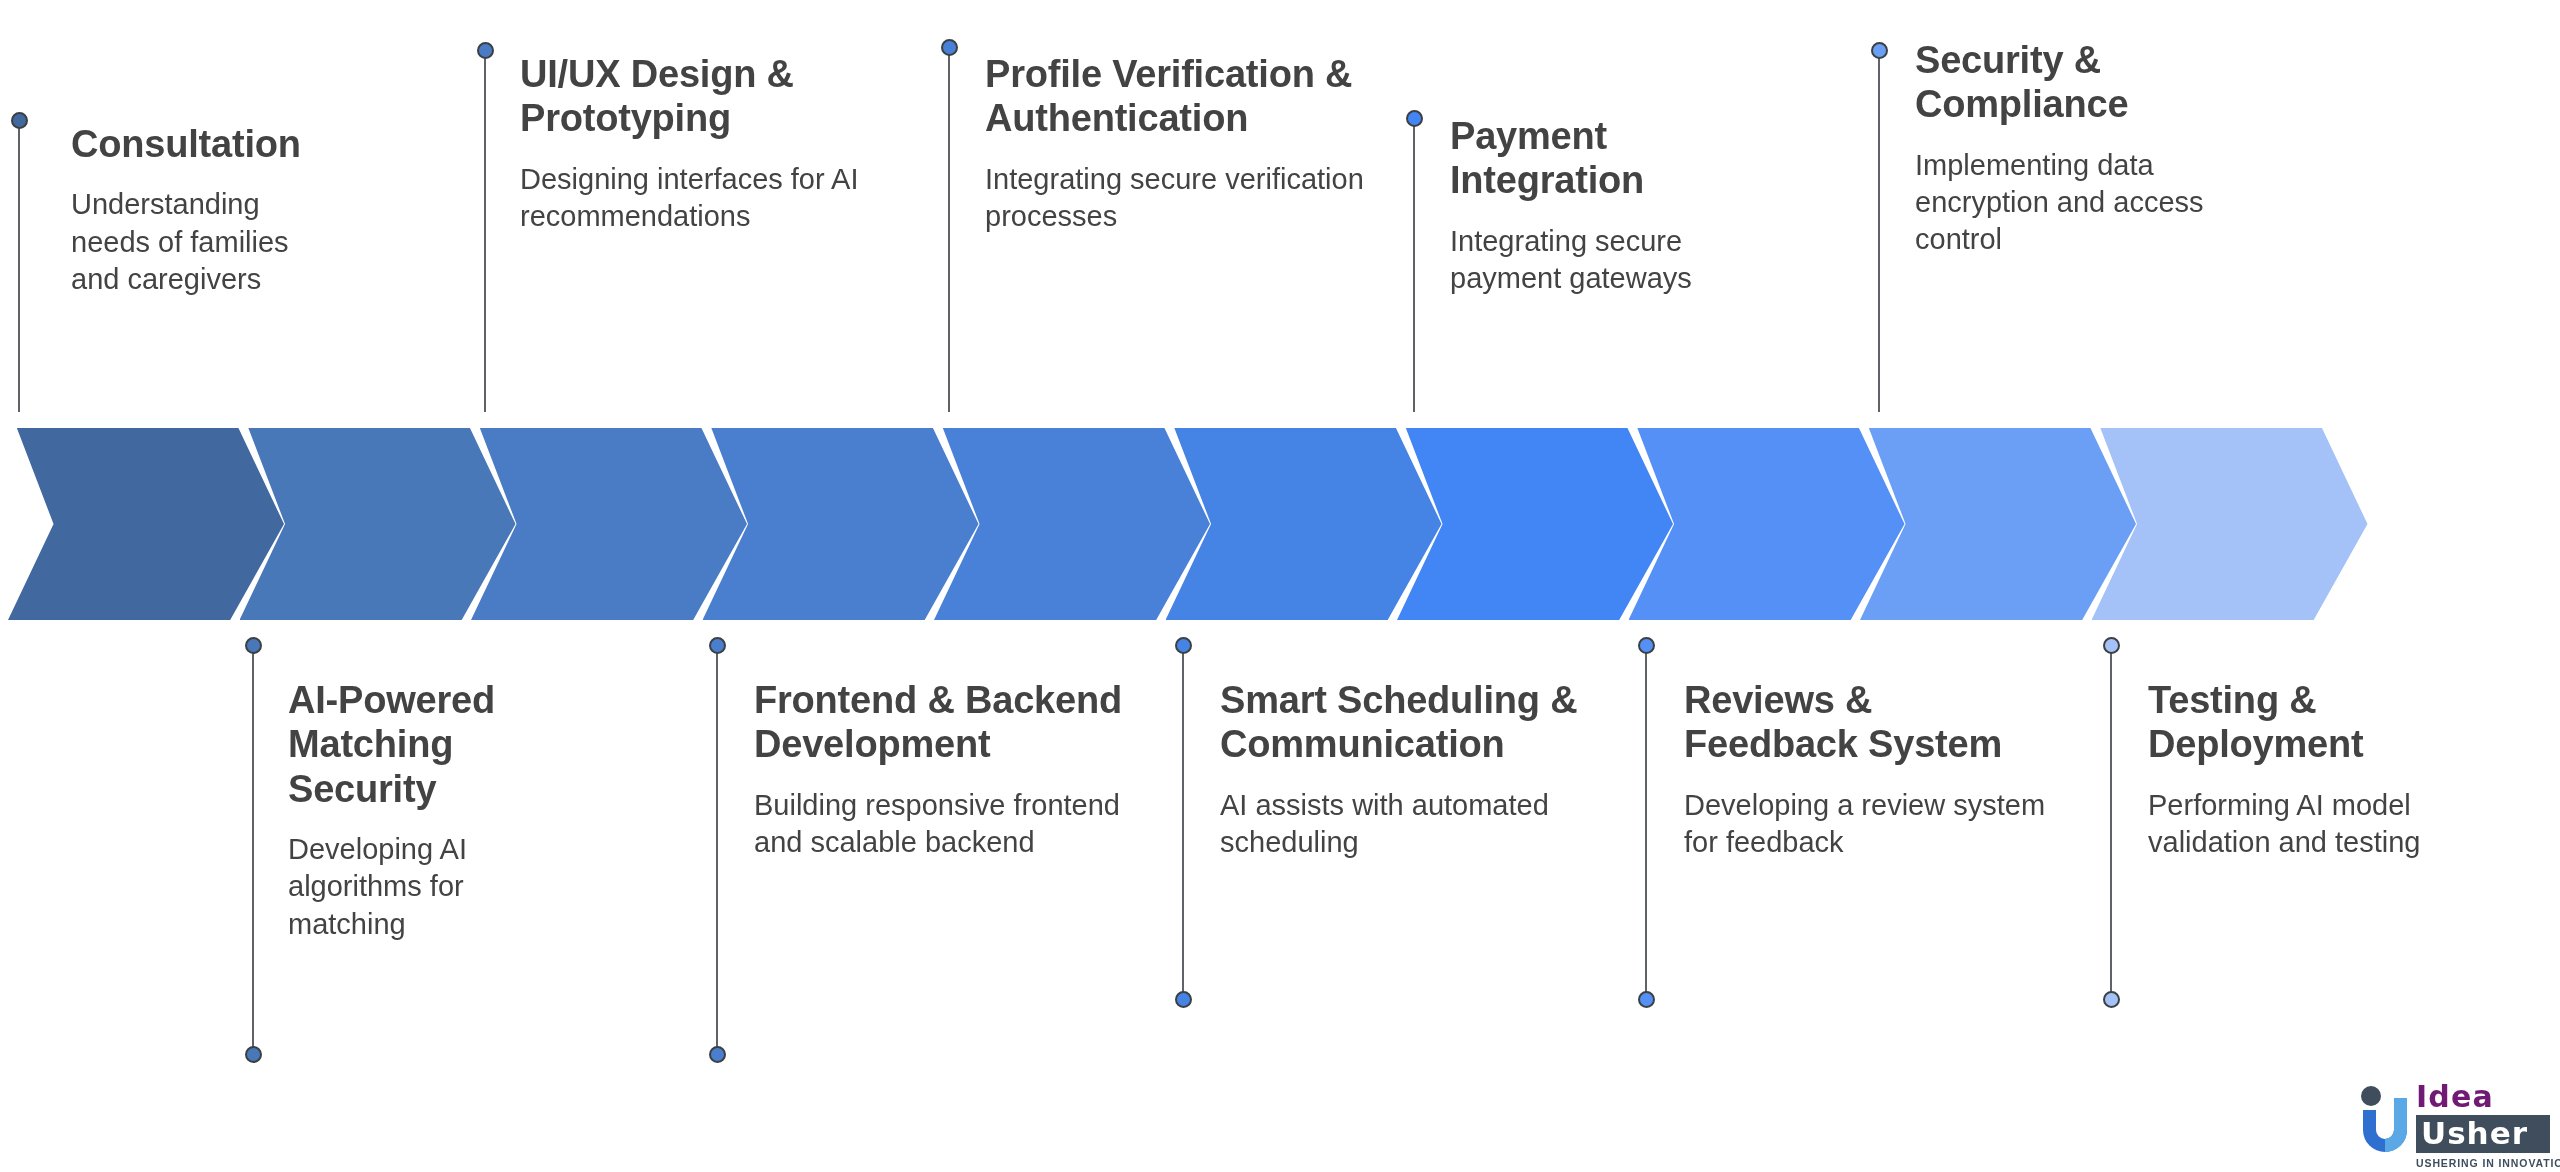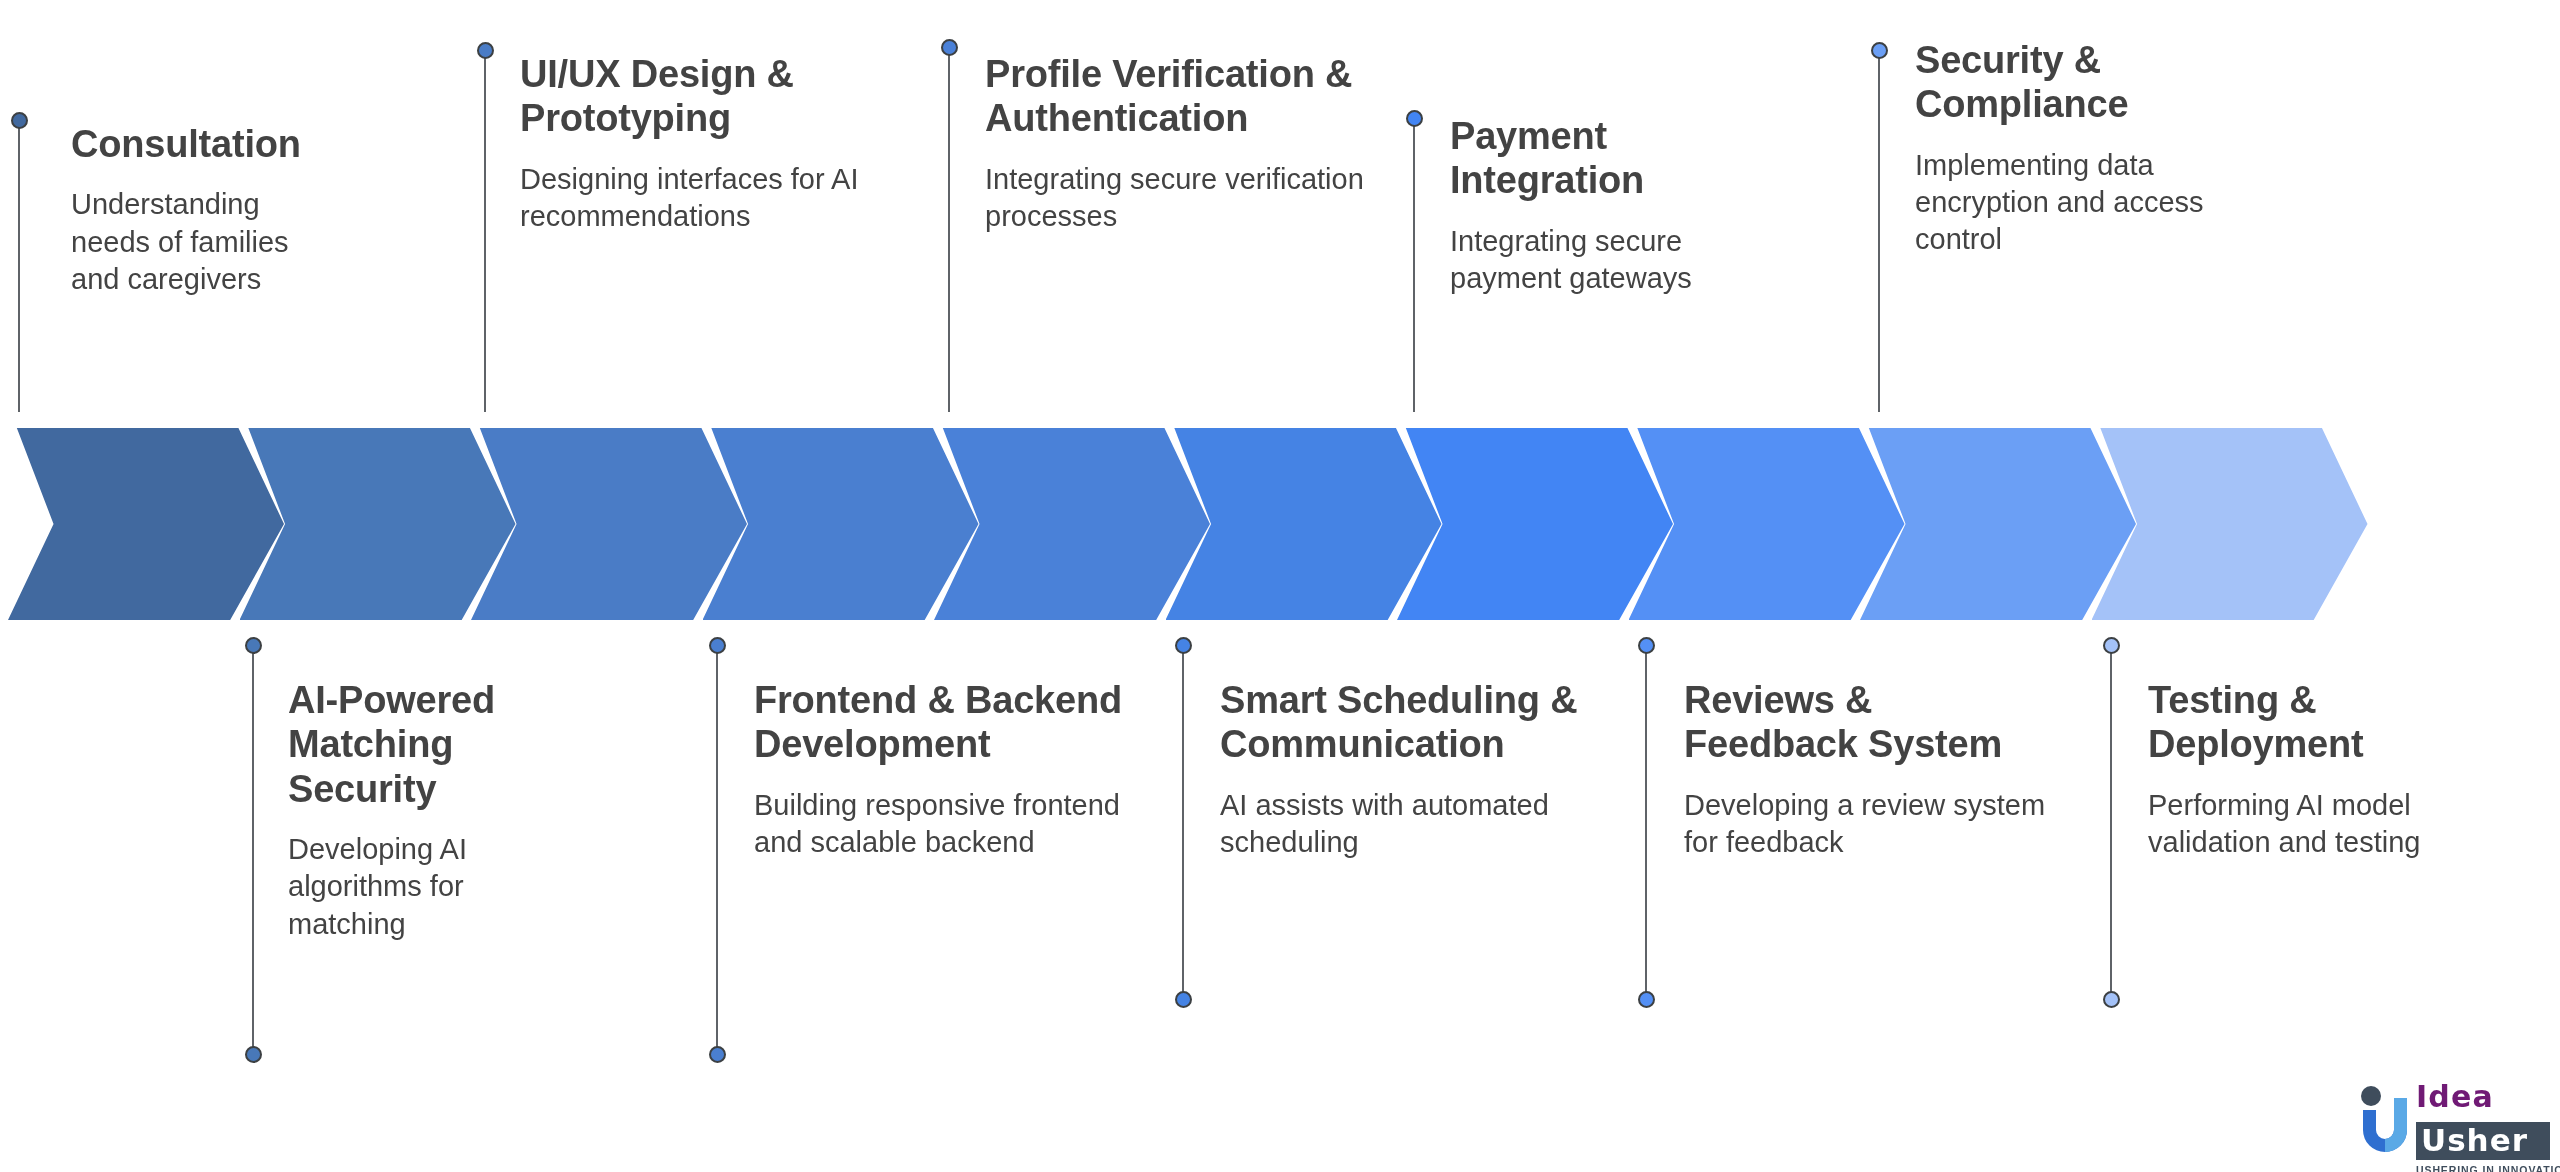--- a/index.html
+++ b/index.html
@@ -114,21 +114,21 @@
     font-family: "DejaVu Sans", sans-serif;
   }
   .logo-usher {
     background: #3f4d5c;
     color: #ffffff;
     font-size: 31px;
     font-weight: bold;
     letter-spacing: 1px;
     line-height: 1.05;
     padding: 2px 4px 3px 5px;
-    margin-top: 10px;
+    margin-top: 3px;
     display: block;
     font-family: "DejaVu Sans", sans-serif;
   }
   .logo-tag {
     font-size: 10.5px;
     font-weight: bold;
     color: #3f4d5c;
     letter-spacing: 0.9px;
     margin-top: 4px;
     white-space: nowrap;

